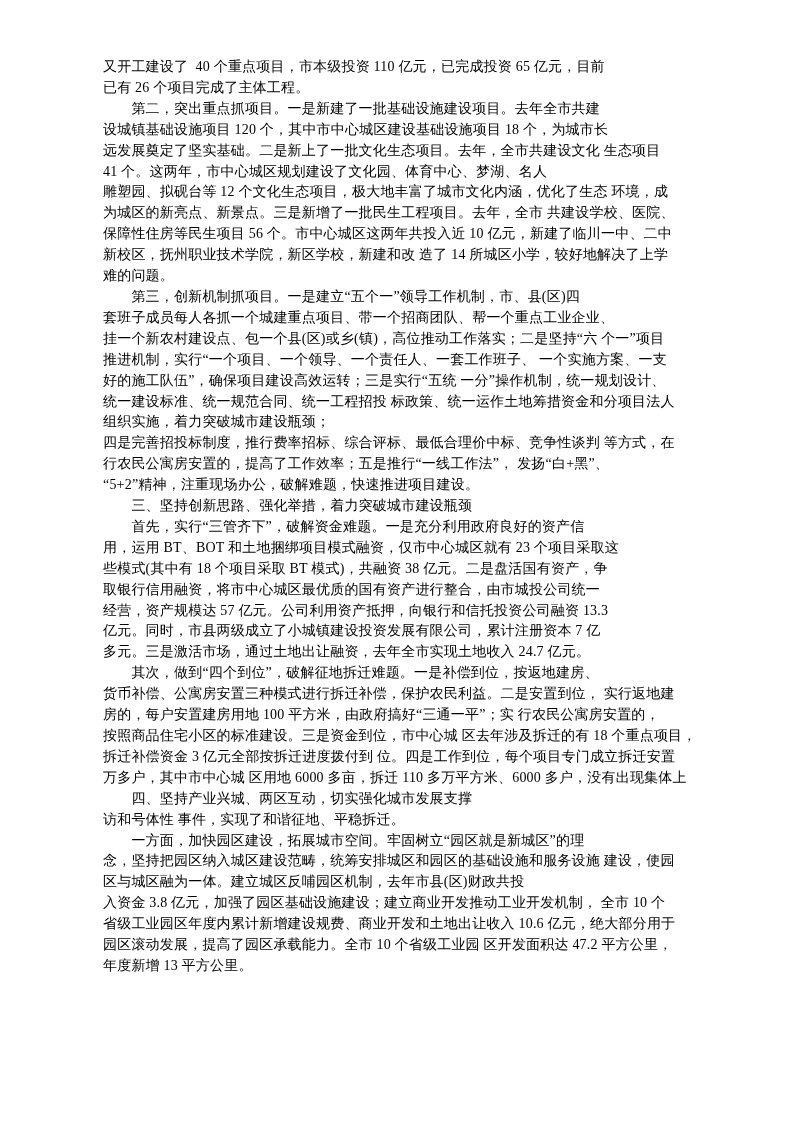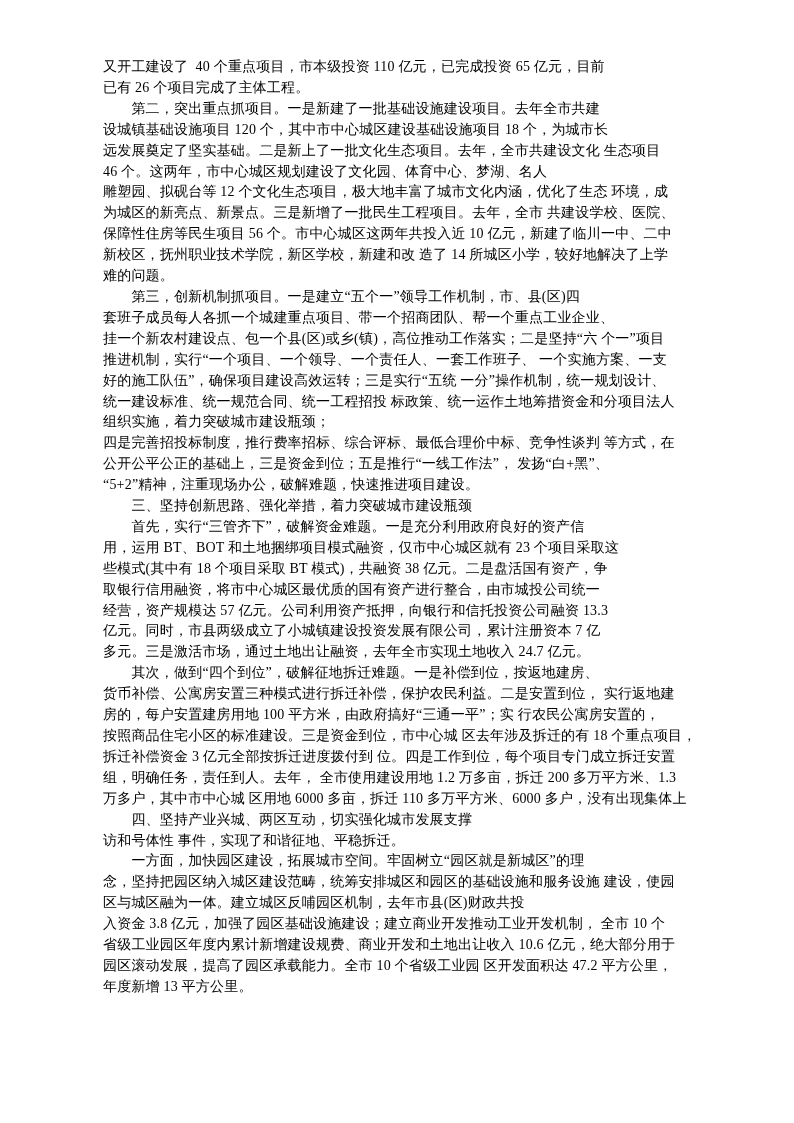--- a/index.html
+++ b/index.html
@@ -36,50 +36,49 @@
 </head>
 <body>
 
 <div class="page">
   <div class="doc-text">
       <div class="doc-line">又开工建设了  40 个重点项目，市本级投资 110 亿元，已完成投资 65 亿元，目前</div>
       <div class="doc-line">已有 26 个项目完成了主体工程。</div>
       <div class="doc-line">　　第二，突出重点抓项目。一是新建了一批基础设施建设项目。去年全市共建</div>
       <div class="doc-line">设城镇基础设施项目 120 个，其中市中心城区建设基础设施项目 18 个，为城市长</div>
       <div class="doc-line">远发展奠定了坚实基础。二是新上了一批文化生态项目。去年，全市共建设文化 生态项目</div>
-      <div class="doc-line">46 个。这两年，市中心城区规划建设了文化园、体育中心、梦湖、名人</div>
+      <div class="doc-line">41 个。这两年，市中心城区规划建设了文化园、体育中心、梦湖、名人</div>
       <div class="doc-line">雕塑园、拟砚台等 12 个文化生态项目，极大地丰富了城市文化内涵，优化了生态 环境，成</div>
       <div class="doc-line">为城区的新亮点、新景点。三是新增了一批民生工程项目。去年，全市 共建设学校、医院、</div>
       <div class="doc-line">保障性住房等民生项目 56 个。市中心城区这两年共投入近 10 亿元，新建了临川一中、二中</div>
       <div class="doc-line">新校区，抚州职业技术学院，新区学校，新建和改 造了 14 所城区小学，较好地解决了上学</div>
       <div class="doc-line">难的问题。</div>
       <div class="doc-line">　　第三，创新机制抓项目。一是建立“五个一”领导工作机制，市、县(区)四</div>
       <div class="doc-line">套班子成员每人各抓一个城建重点项目、带一个招商团队、帮一个重点工业企业、</div>
       <div class="doc-line">挂一个新农村建设点、包一个县(区)或乡(镇)，高位推动工作落实；二是坚持“六 个一”项目</div>
       <div class="doc-line">推进机制，实行“一个项目、一个领导、一个责任人、一套工作班子、 一个实施方案、一支</div>
       <div class="doc-line">好的施工队伍”，确保项目建设高效运转；三是实行“五统 一分”操作机制，统一规划设计、</div>
       <div class="doc-line">统一建设标准、统一规范合同、统一工程招投 标政策、统一运作土地筹措资金和分项目法人</div>
       <div class="doc-line">组织实施，着力突破城市建设瓶颈；</div>
       <div class="doc-line">四是完善招投标制度，推行费率招标、综合评标、最低合理价中标、竞争性谈判 等方式，在</div>
-      <div class="doc-line">公开公平公正的基础上，三是资金到位；五是推行“一线工作法”， 发扬“白+黑”、</div>
+      <div class="doc-line">行农民公寓房安置的，提高了工作效率；五是推行“一线工作法”， 发扬“白+黑”、</div>
       <div class="doc-line">“5+2”精神，注重现场办公，破解难题，快速推进项目建设。</div>
       <div class="doc-line">　　三、坚持创新思路、强化举措，着力突破城市建设瓶颈</div>
       <div class="doc-line">　　首先，实行“三管齐下”，破解资金难题。一是充分利用政府良好的资产信</div>
       <div class="doc-line">用，运用 BT、BOT 和土地捆绑项目模式融资，仅市中心城区就有 23 个项目采取这</div>
       <div class="doc-line">些模式(其中有 18 个项目采取 BT 模式)，共融资 38 亿元。二是盘活国有资产，争</div>
       <div class="doc-line">取银行信用融资，将市中心城区最优质的国有资产进行整合，由市城投公司统一</div>
       <div class="doc-line">经营，资产规模达 57 亿元。公司利用资产抵押，向银行和信托投资公司融资 13.3</div>
       <div class="doc-line">亿元。同时，市县两级成立了小城镇建设投资发展有限公司，累计注册资本 7 亿</div>
       <div class="doc-line">多元。三是激活市场，通过土地出让融资，去年全市实现土地收入 24.7 亿元。</div>
       <div class="doc-line">　　其次，做到“四个到位”，破解征地拆迁难题。一是补偿到位，按返地建房、</div>
       <div class="doc-line">货币补偿、公寓房安置三种模式进行拆迁补偿，保护农民利益。二是安置到位， 实行返地建</div>
       <div class="doc-line">房的，每户安置建房用地 100 平方米，由政府搞好“三通一平”；实 行农民公寓房安置的，</div>
       <div class="doc-line">按照商品住宅小区的标准建设。三是资金到位，市中心城 区去年涉及拆迁的有 18 个重点项目，</div>
       <div class="doc-line">拆迁补偿资金 3 亿元全部按拆迁进度拨付到 位。四是工作到位，每个项目专门成立拆迁安置</div>
-      <div class="doc-line">组，明确任务，责任到人。去年， 全市使用建设用地 1.2 万多亩，拆迁 200 多万平方米、1.3</div>
       <div class="doc-line">万多户，其中市中心城 区用地 6000 多亩，拆迁 110 多万平方米、6000 多户，没有出现集体上</div>
       <div class="doc-line">　　四、坚持产业兴城、两区互动，切实强化城市发展支撑</div>
       <div class="doc-line">访和号体性 事件，实现了和谐征地、平稳拆迁。</div>
       <div class="doc-line">　　一方面，加快园区建设，拓展城市空间。牢固树立“园区就是新城区”的理</div>
       <div class="doc-line">念，坚持把园区纳入城区建设范畴，统筹安排城区和园区的基础设施和服务设施 建设，使园</div>
       <div class="doc-line">区与城区融为一体。建立城区反哺园区机制，去年市县(区)财政共投</div>
       <div class="doc-line">入资金 3.8 亿元，加强了园区基础设施建设；建立商业开发推动工业开发机制， 全市 10 个</div>
       <div class="doc-line">省级工业园区年度内累计新增建设规费、商业开发和土地出让收入 10.6 亿元，绝大部分用于</div>
       <div class="doc-line">园区滚动发展，提高了园区承载能力。全市 10 个省级工业园 区开发面积达 47.2 平方公里，</div>
       <div class="doc-line">年度新增 13 平方公里。</div>

